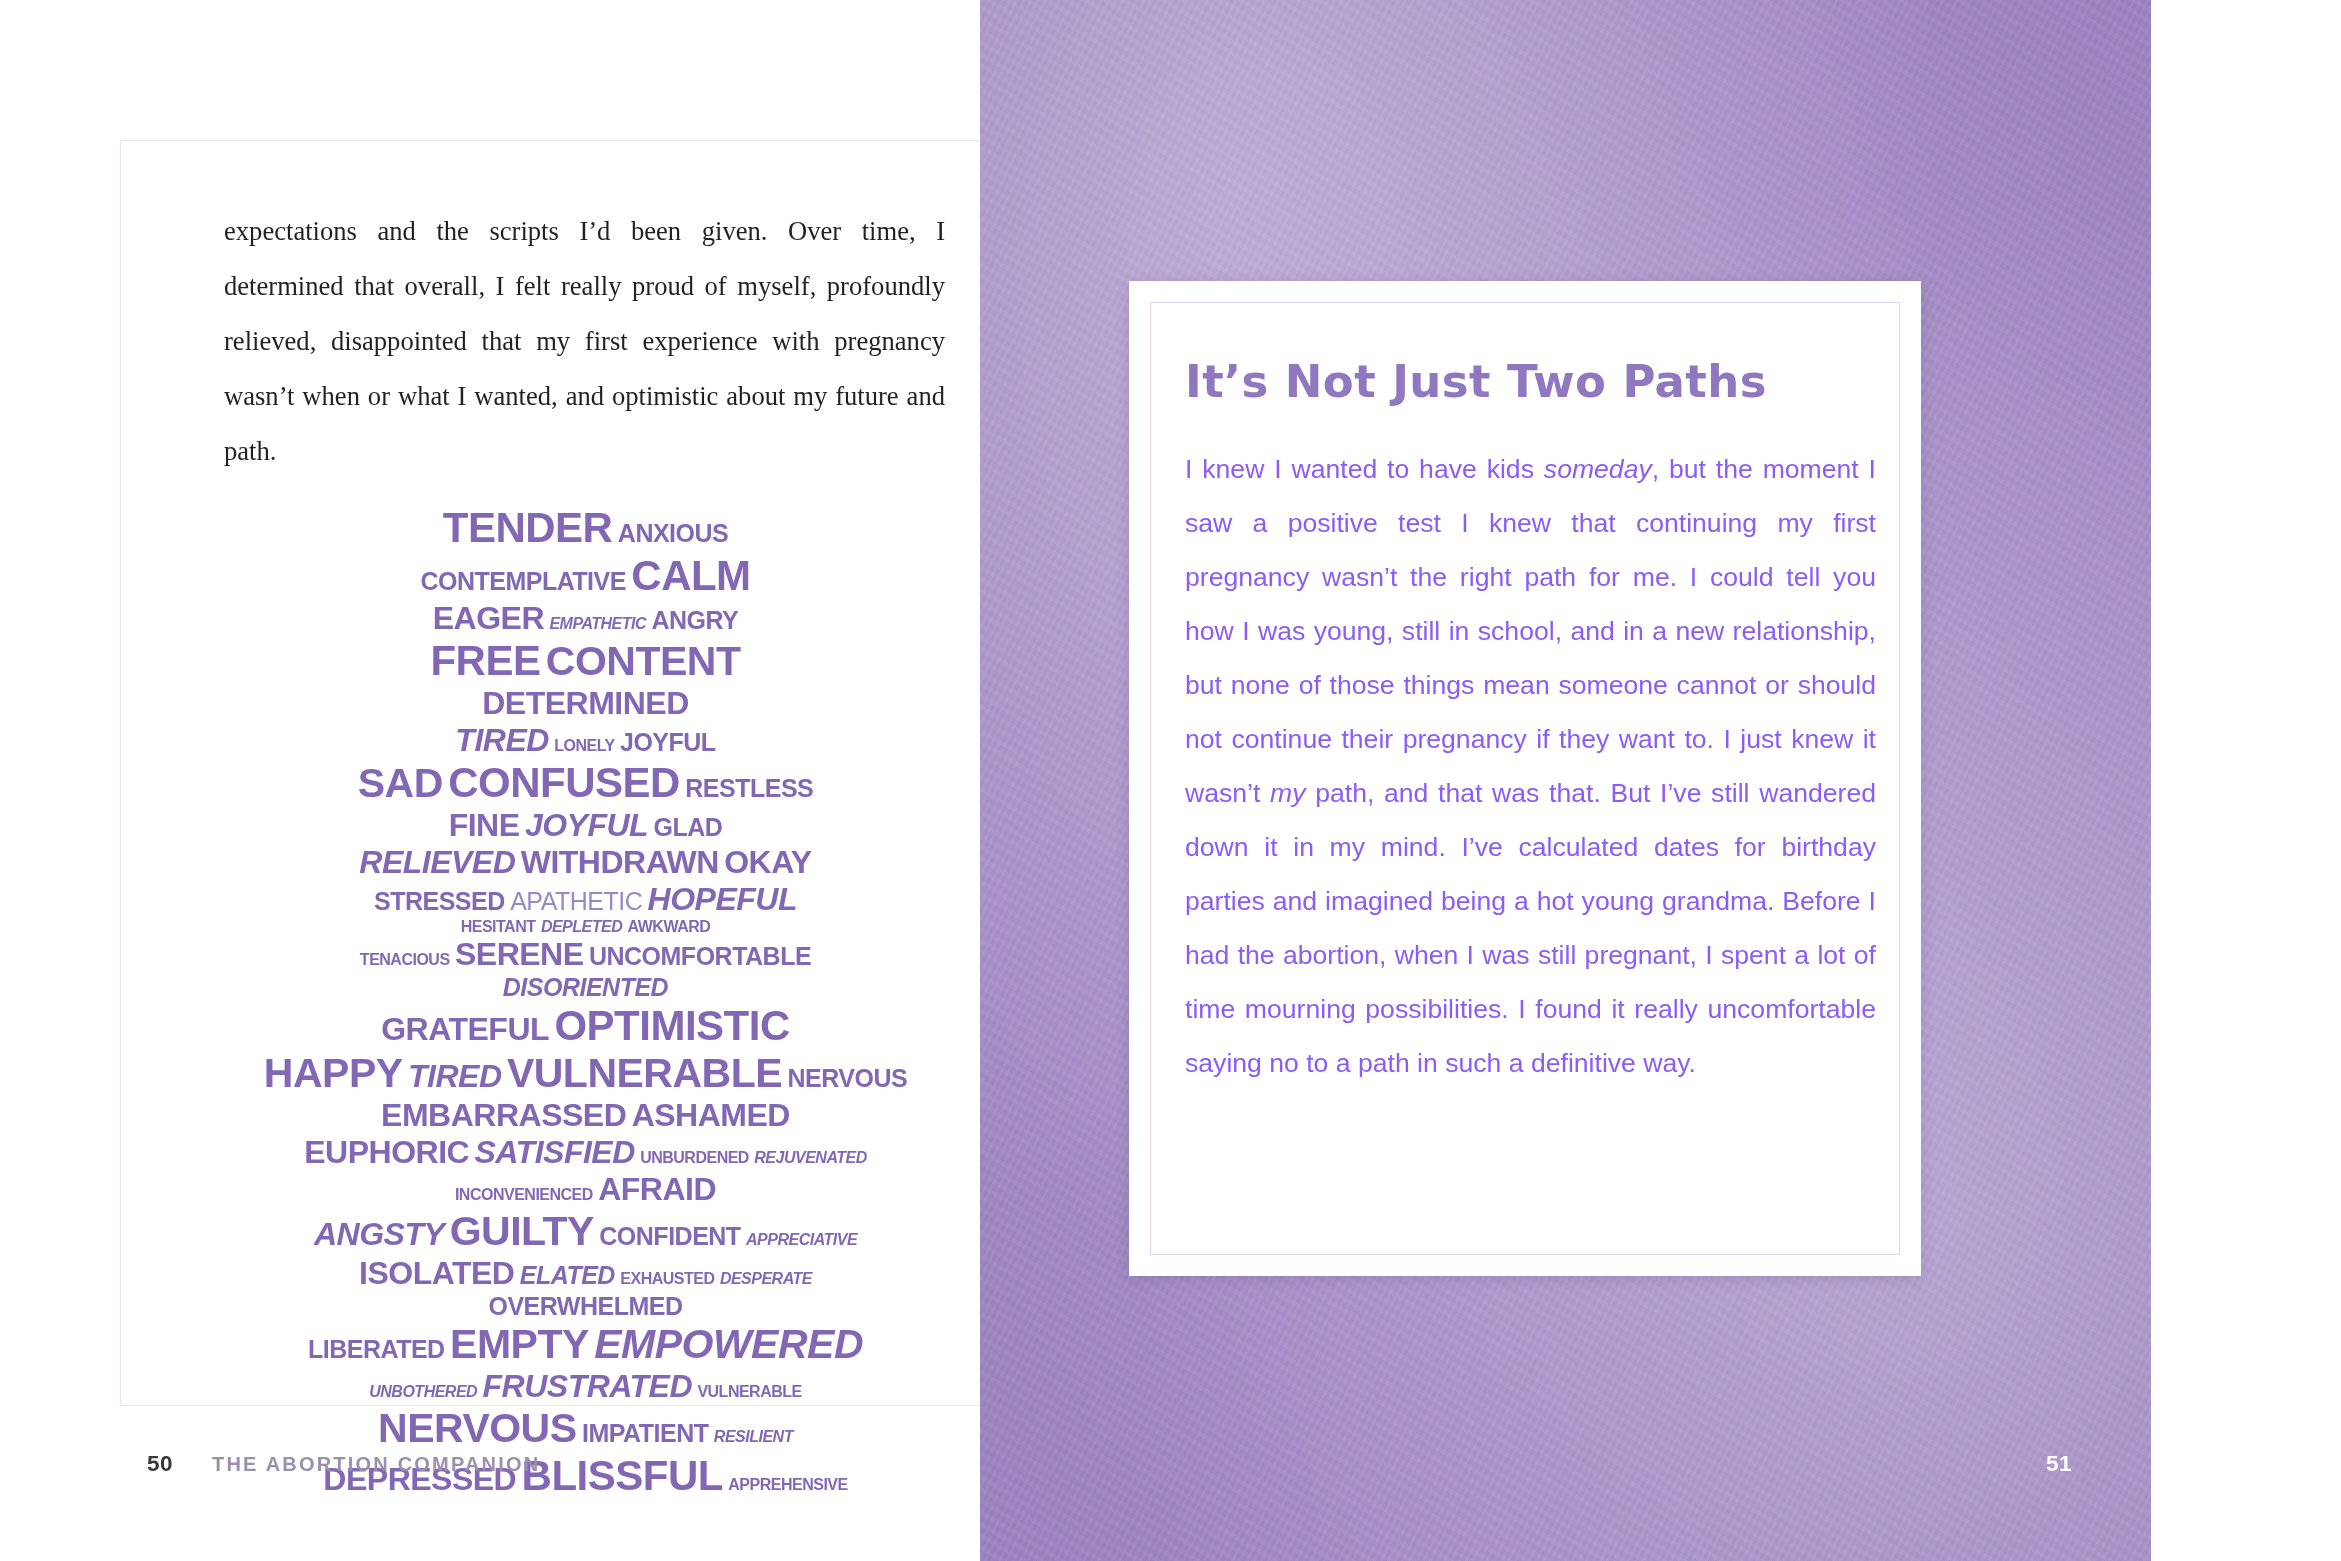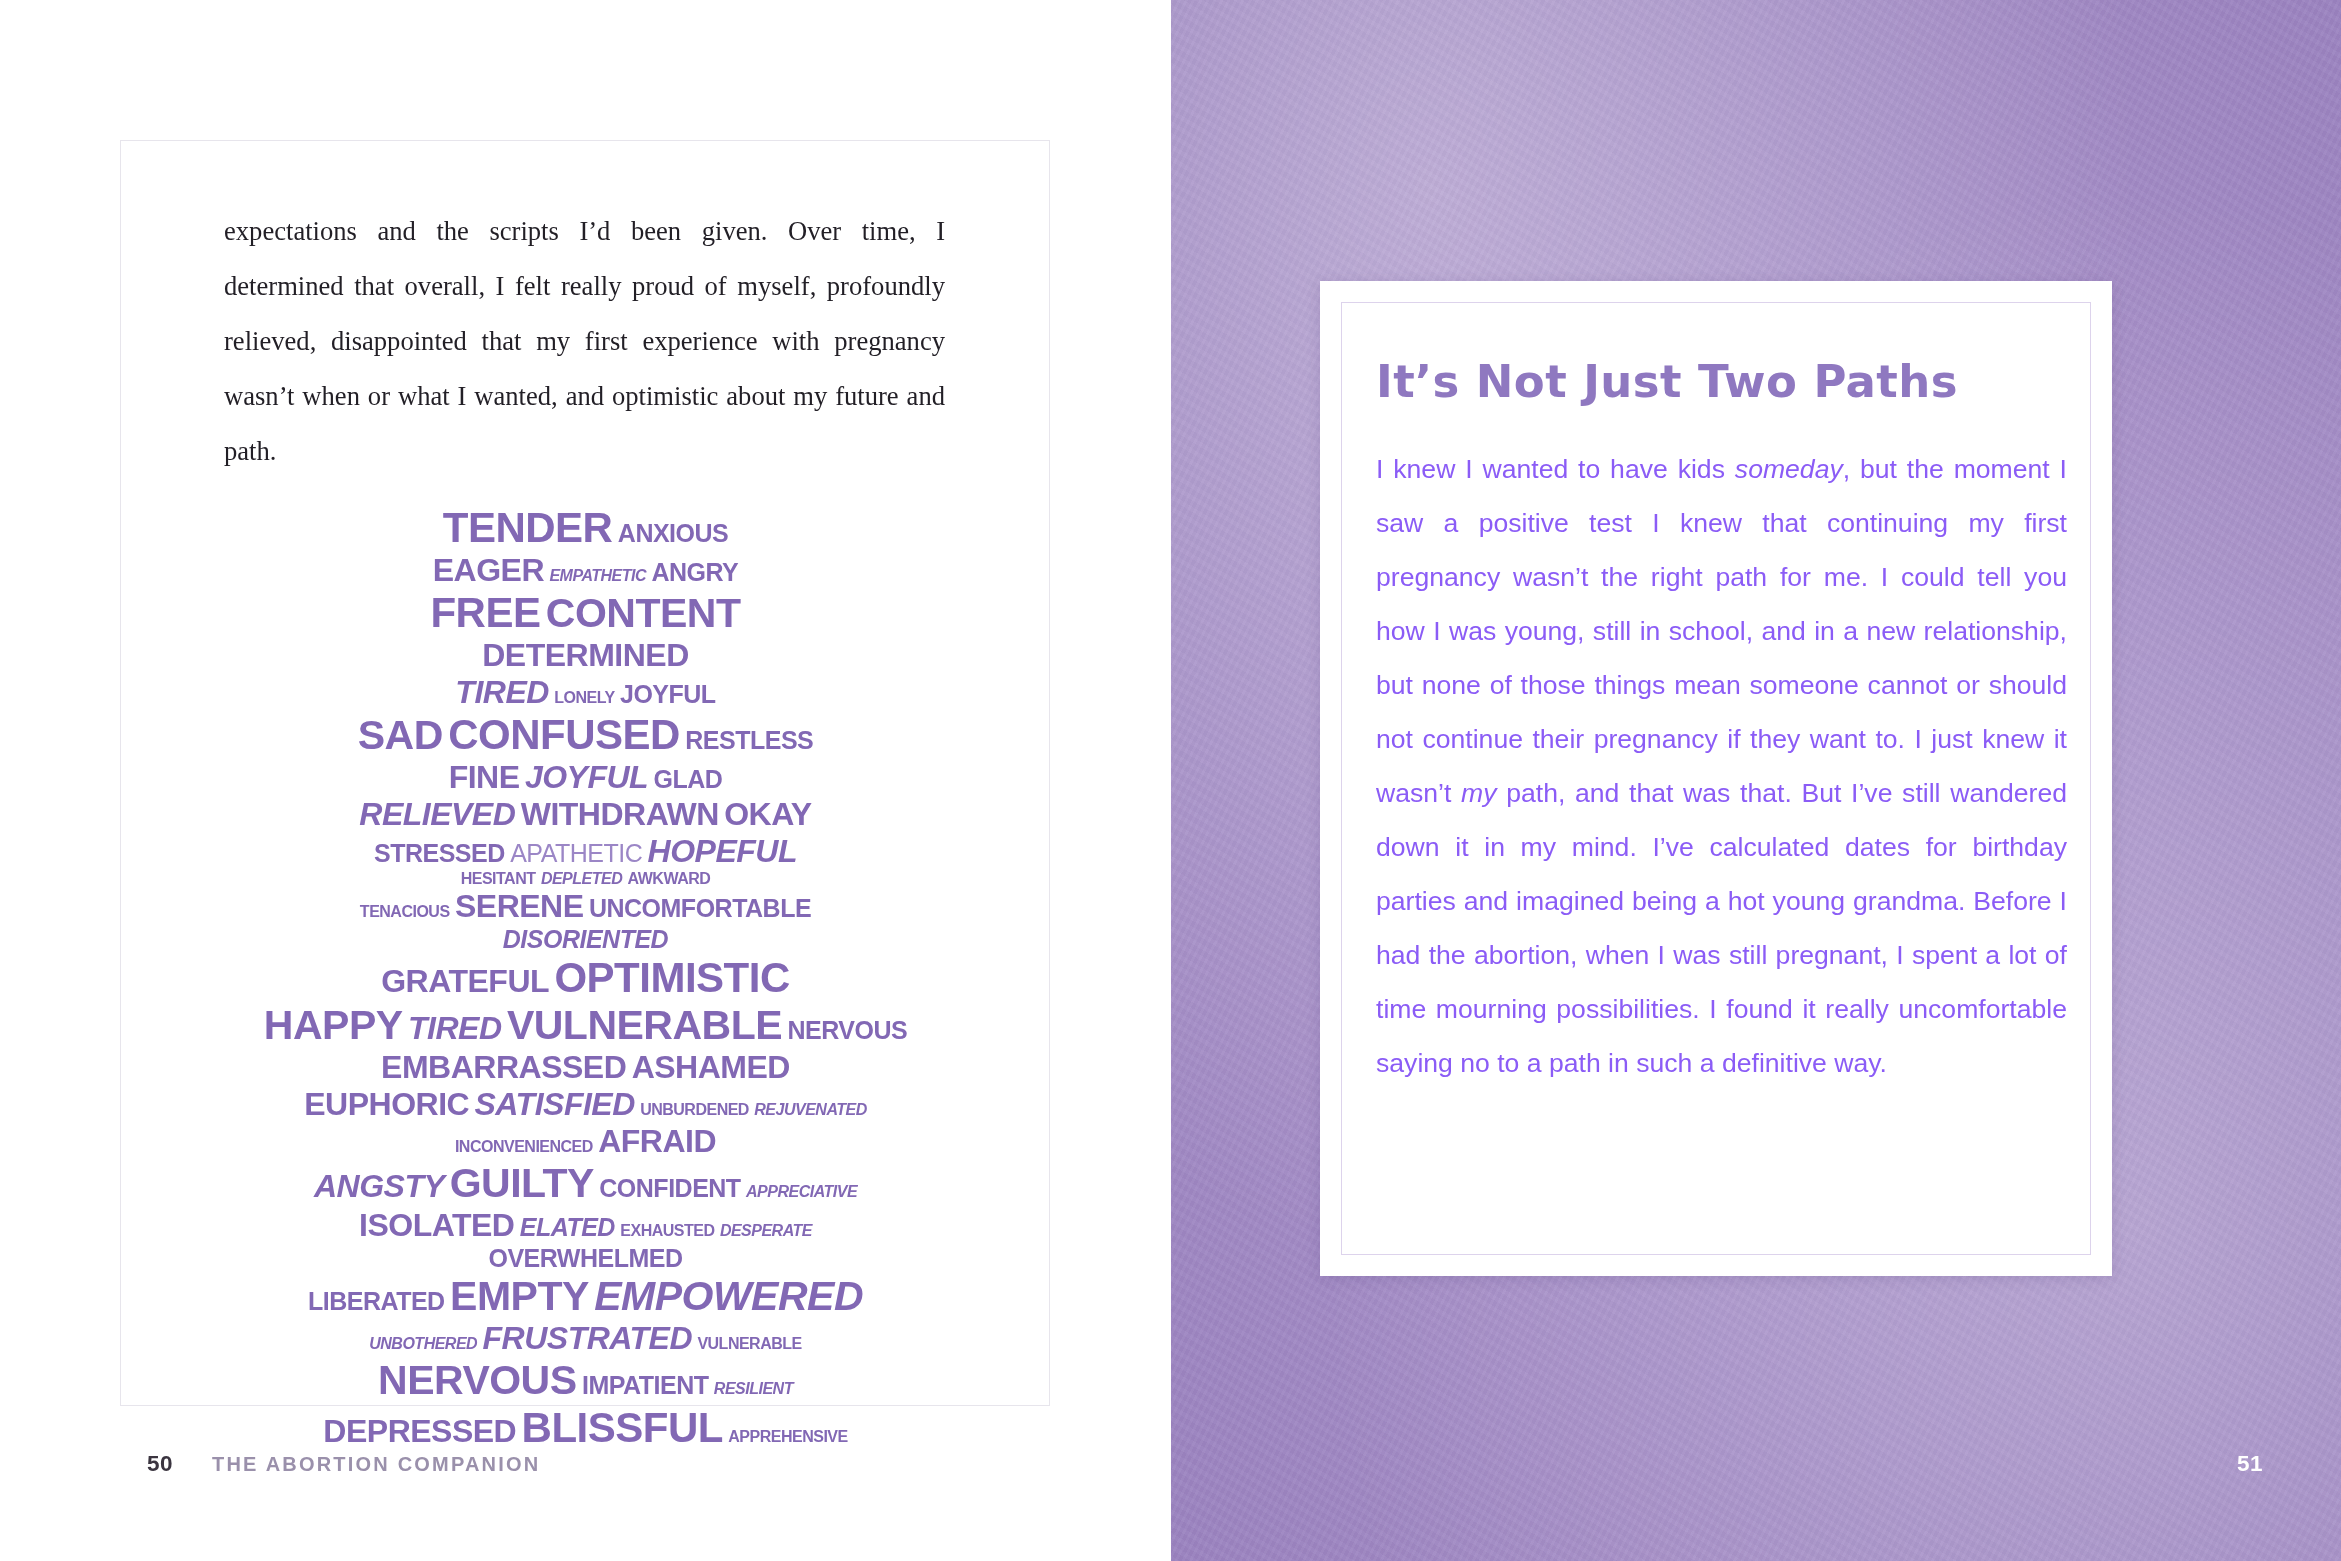--- a/index.html
+++ b/index.html
@@ -16,21 +16,21 @@
   .spread {
     position: relative;
     width: 2342px;
     height: 1561px;
     display: flex;
   }
 
   
   .page-left {
     position: relative;
-    width: 1171px;
+    width: 980px;
     height: 1561px;
     background: #ffffff;
     box-sizing: border-box;
   }
   .left-frame {
     position: absolute;
     left: 120px;
     top: 140px;
     width: 930px;
     height: 1266px;
@@ -184,20 +184,24 @@
     <div class="left-frame"></div>
 
     <div class="body-text">expectations and the scripts I’d been given. Over time, I determined that overall, I felt really proud of myself, profoundly relieved, disappointed that my first experience with pregnancy wasn’t when or what I wanted, and optimistic about my future and path.</div>
 
     <div class="wordcloud" id="wordcloud">
         <div class="wc-row">
           <span class="w-xl">TENDER</span>
           <span class="w-sm">ANXIOUS</span>
         </div>
         <div class="wc-row">
+          <span class="w-sm">CONTEMPLATIVE</span>
+          <span class="w-xl">CALM</span>
+        </div>
+        <div class="wc-row">
           <span class="w-md">EAGER</span>
           <span class="w-xs it">EMPATHETIC</span>
           <span class="w-sm">ANGRY</span>
         </div>
         <div class="wc-row">
           <span class="w-xl">FREE</span>
           <span class="w-lg">CONTENT</span>
         </div>
         <div class="wc-row">
           <span class="w-md">DETERMINED</span>

